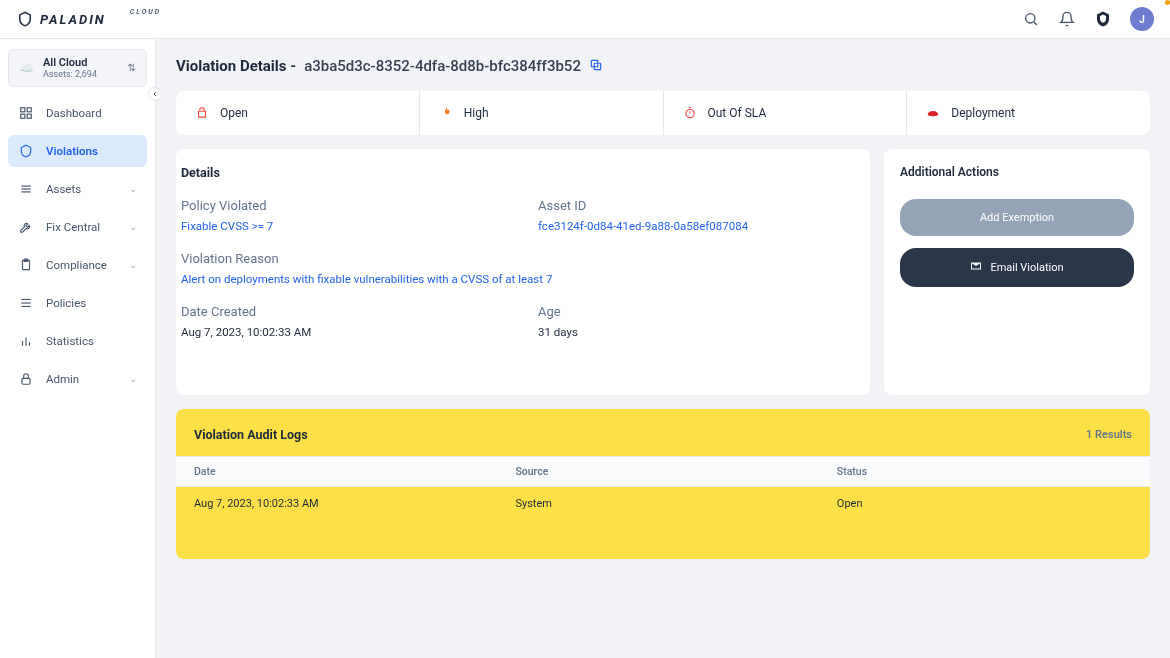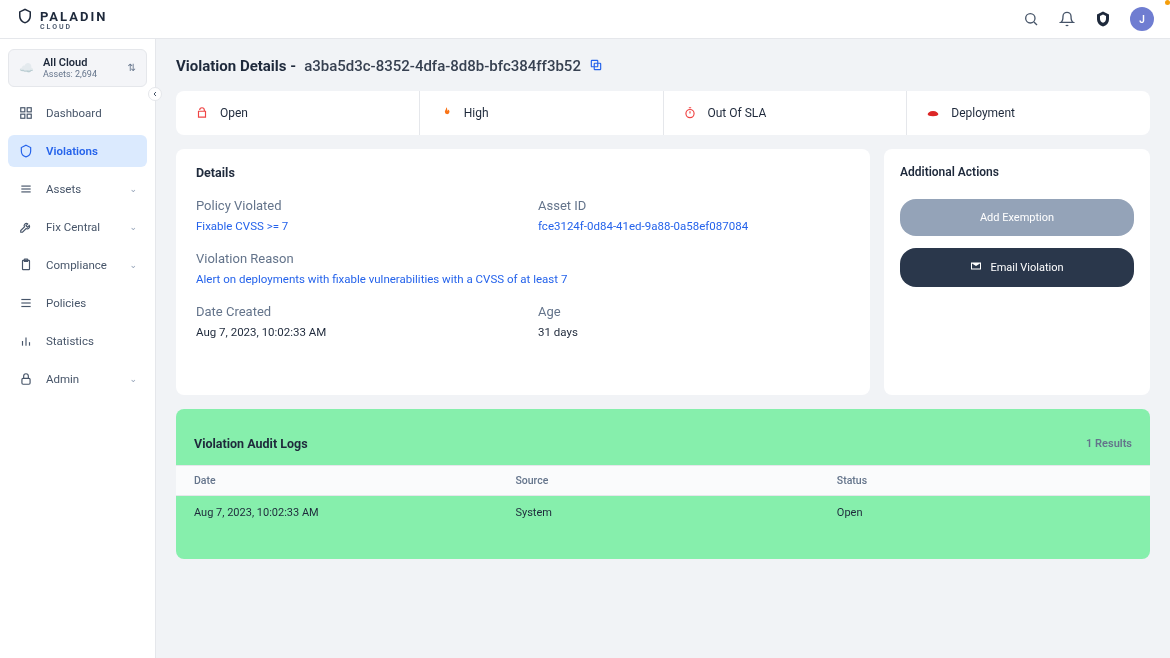--- a/index.html
+++ b/index.html
@@ -15,21 +15,21 @@
   }
   *{box-sizing:border-box;font-family:-apple-system,BlinkMacSystemFont,"Segoe UI",Roboto,Arial,sans-serif;}
   html,body{margin:0;padding:0;height:100%;}
   body{width:1170px;height:658px;background:#fff;color:var(--text);font-size:12px;overflow:hidden;}
 
   
   .topbar{height:39px;border-bottom:1px solid var(--border);display:flex;align-items:center;padding:0 16px;}
   .logo{display:flex;align-items:center;gap:6px;font-weight:700;letter-spacing:2px;font-size:13px;}
   .logo svg{width:18px;height:18px;}
   .logo-sub{font-size:7px;font-weight:600;letter-spacing:2px;margin-top:-2px;margin-left:24px;color:#475569;}
-  .logo-wrap{display:flex;flex-direction:column;}
+  .logo-wrap{display:flex;flex-direction:row;font-style:italic;}
   .top-right{margin-left:auto;display:flex;align-items:center;gap:18px;}
   .top-right .icon-btn{width:18px;height:18px;display:flex;align-items:center;justify-content:center;cursor:pointer;color:#475569;}
   .avatar{width:24px;height:24px;border-radius:50%;background:#6f7dd1;display:flex;align-items:center;justify-content:center;color:#fff;font-size:10px;font-weight:600;cursor:pointer;}
   .dot{position:absolute;top:0;right:0;width:5px;height:5px;border-radius:50%;background:#f59e0b;}
 
   
   .layout{display:flex;height:calc(658px - 39px);}
   .sidebar{width:156px;background:#fff;border-right:1px solid var(--border);padding:10px 8px;position:relative;}
   .collapse{position:absolute;right:-7px;top:48px;width:14px;height:14px;border-radius:50%;background:#fff;border:1px solid var(--border);display:flex;align-items:center;justify-content:center;font-size:9px;color:#475569;cursor:pointer;z-index:2;}
   .selector{background:#f4f5f8;border:1px solid var(--border);border-radius:6px;padding:6px 10px;display:flex;align-items:center;gap:8px;cursor:pointer;margin-bottom:10px;}
@@ -50,34 +50,34 @@
   .page-title .id{font-weight:500;color:#374151;}
   .copy-btn{color:var(--blue);cursor:pointer;font-size:14px;}
 
   .status-row{display:flex;background:#fff;border-radius:8px;overflow:hidden;margin-bottom:14px;}
   .status-cell{flex:1;padding:14px 18px;display:flex;align-items:center;gap:10px;border-right:1px solid var(--border);font-size:12px;}
   .status-cell:last-child{border-right:none;}
   .status-cell .si{width:16px;height:16px;display:flex;align-items:center;justify-content:center;}
 
   .two-col{display:flex;gap:14px;margin-bottom:14px;}
   .card{background:#fff;border-radius:8px;}
-  .details{flex:1;padding:16px 20px;min-height:246px;}
+  .details{flex:1;padding:16px 5px;min-height:246px;}
   .details h3{margin:0 0 18px 0;font-size:12.5px;font-weight:700;}
   .grid{display:grid;grid-template-columns:1fr 1fr;gap:18px 30px;}
   .field-label{font-size:13px;color:var(--muted);margin-bottom:6px;}
   .field-value{font-size:11.5px;}
   .link{color:var(--link);cursor:pointer;}
 
   .actions{width:266px;padding:16px;}
   .actions-title{font-size:12px;font-weight:600;margin-bottom:20px;}
   .btn{width:100%;padding:12px;border:none;border-radius:16px;font-size:11px;cursor:pointer;margin-bottom:12px;display:flex;align-items:center;justify-content:center;gap:8px;}
   .btn-gray{background:var(--gray-btn);color:#fff;}
   .btn-dark{background:var(--dark-btn);color:#fff;}
 
-  .audit{background:#86efac;border-radius:8px;padding:13px 0 30px 0;min-height:150px;}
+  .audit{background:#fde047;border-radius:8px;padding:4px 0 30px 0;min-height:150px;}
   .audit-head{display:flex;justify-content:space-between;align-items:center;padding:14px 18px;}
   .audit-head h3{margin:0;font-size:12.5px;font-weight:700;}
   .audit-head .count{font-size:11px;color:var(--muted);font-weight:600;}
   table{width:100%;border-collapse:collapse;}
   th{text-align:left;padding:8px 18px;font-size:10.5px;font-weight:500;color:var(--muted);border-top:1px solid var(--border);border-bottom:1px solid var(--border);background:#fafbfc;}
   td{padding:10px 18px;font-size:11px;}
 </style>
 </head>
 <body>
 

